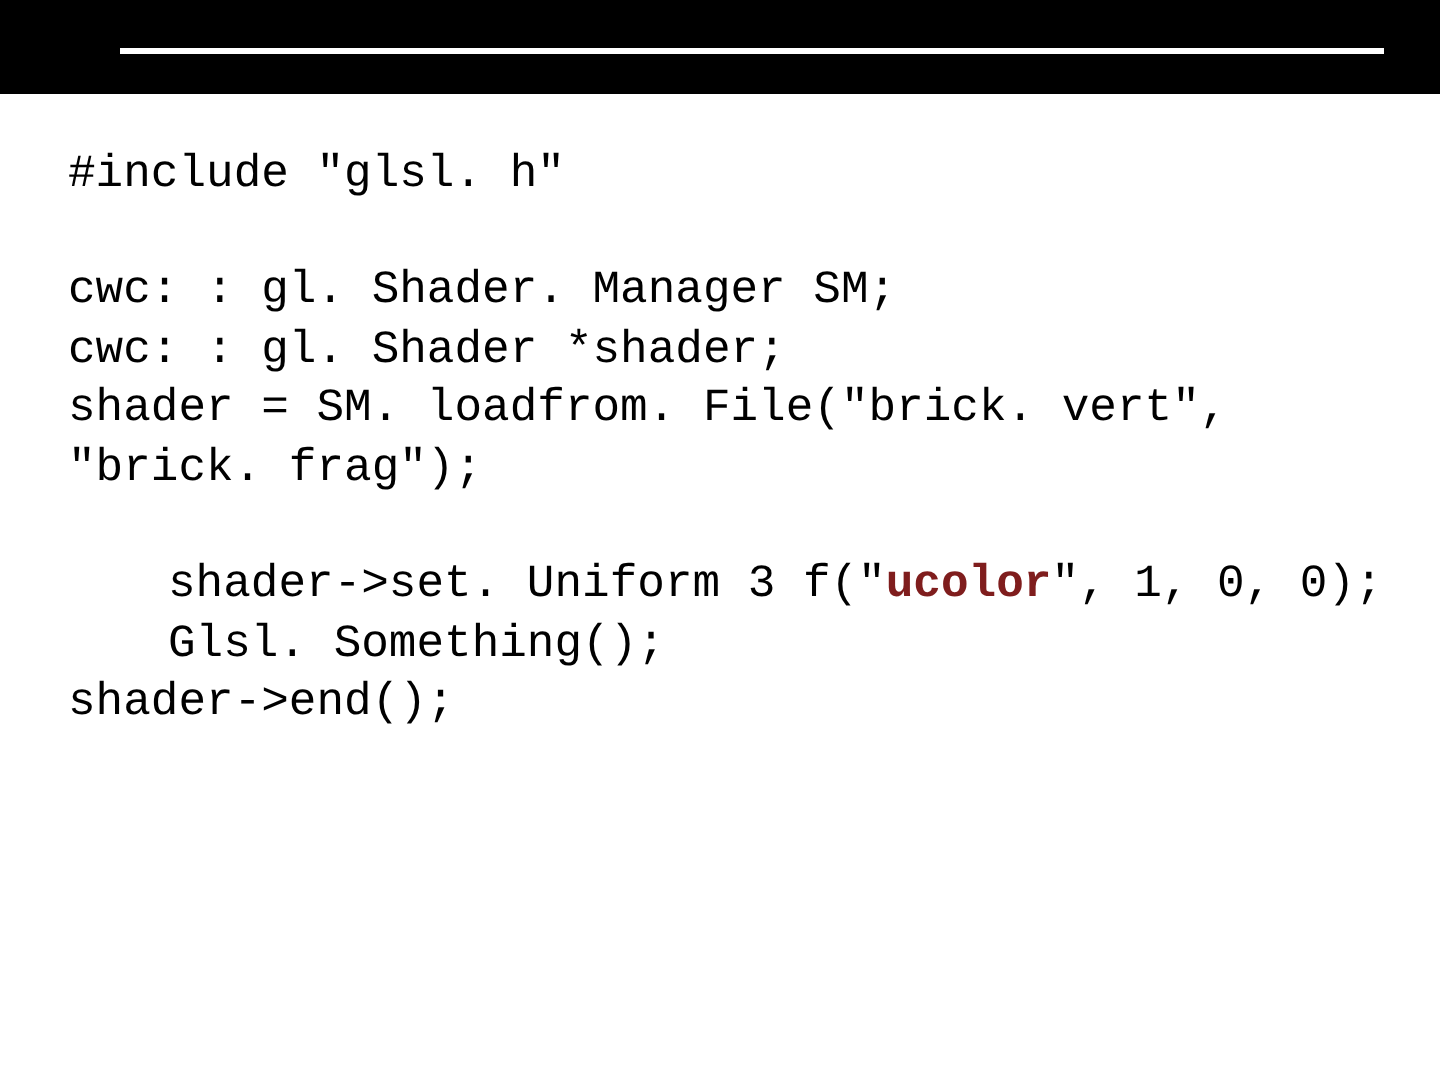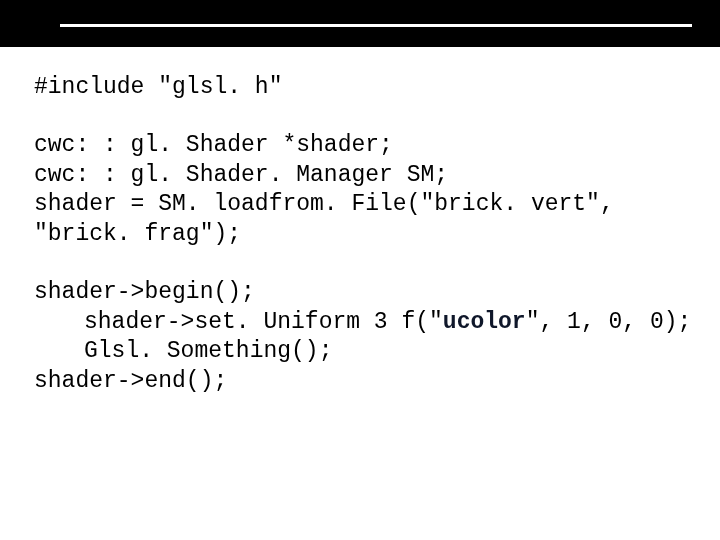--- a/index.html
+++ b/index.html
@@ -34,38 +34,37 @@
     font-family: Consolas, "Courier New", monospace;
     font-size: 23px;
     line-height: 1.28;
     color: #000000;
   }
   .content p {
     white-space: pre;
   }
   .blank { height: 29px; }
   .indent { padding-left: 50px; }
-  .hl { color: #0f172a; font-weight: 600; }
+  .hl { color: #7f1d1d; font-weight: 600; }
 </style>
 </head>
 <body>
 
 <div class="slide">
 
   <div class="title-bar">
     <div class="title-underline"></div>
   </div>
 
   <div class="content">
     <p>#include "glsl. h"</p>
     <div class="blank"></div>
+    <p>cwc: : gl. Shader. Manager SM;</p>
     <p>cwc: : gl. Shader *shader;</p>
-    <p>cwc: : gl. Shader. Manager SM;</p>
     <p>shader = SM. loadfrom. File("brick. vert",</p>
     <p>"brick. frag");</p>
     <div class="blank"></div>
-    <p>shader-&gt;begin();</p>
     <p class="indent"><span>shader-&gt;set. Uniform 3 f("</span><span class="hl">ucolor</span><span>", 1, 0, 0);</span></p>
     <p class="indent">Glsl. Something();</p>
     <p>shader-&gt;end();</p>
   </div>
 
 </div>
 
 </body></html>

